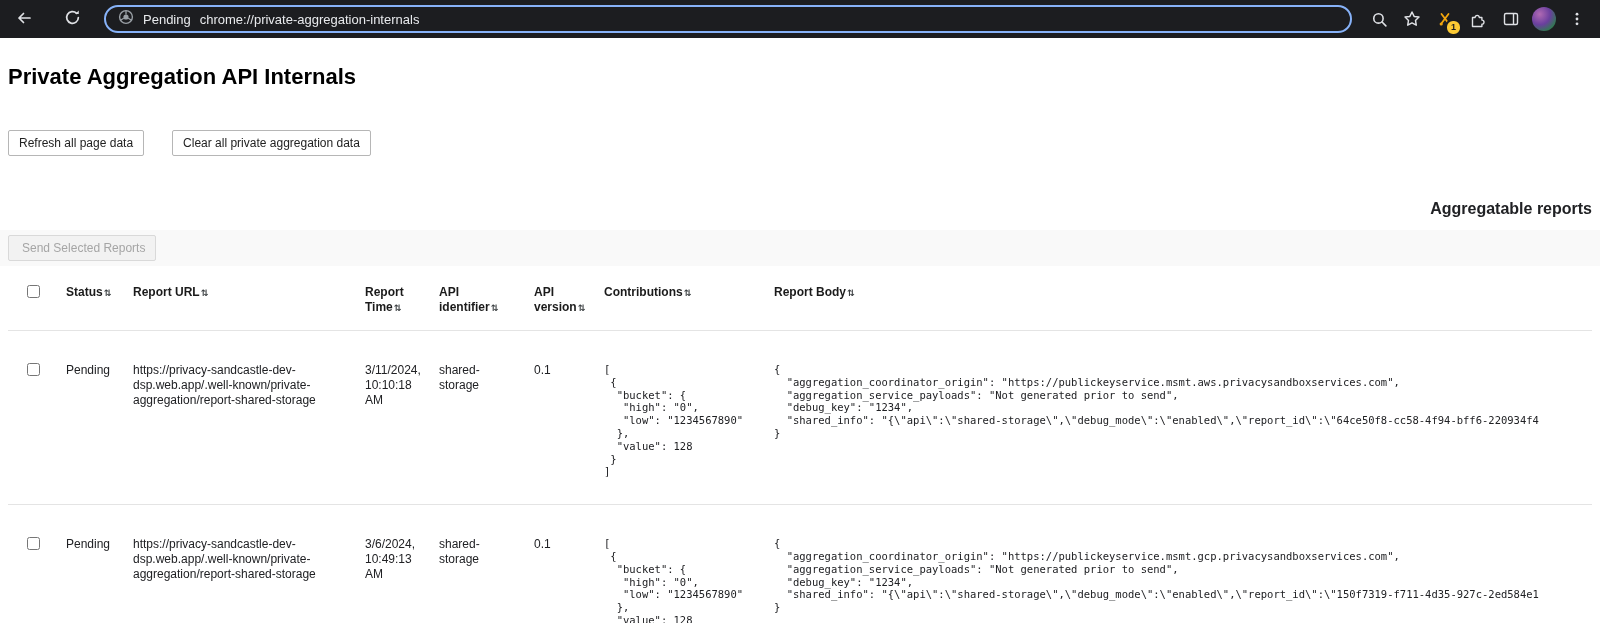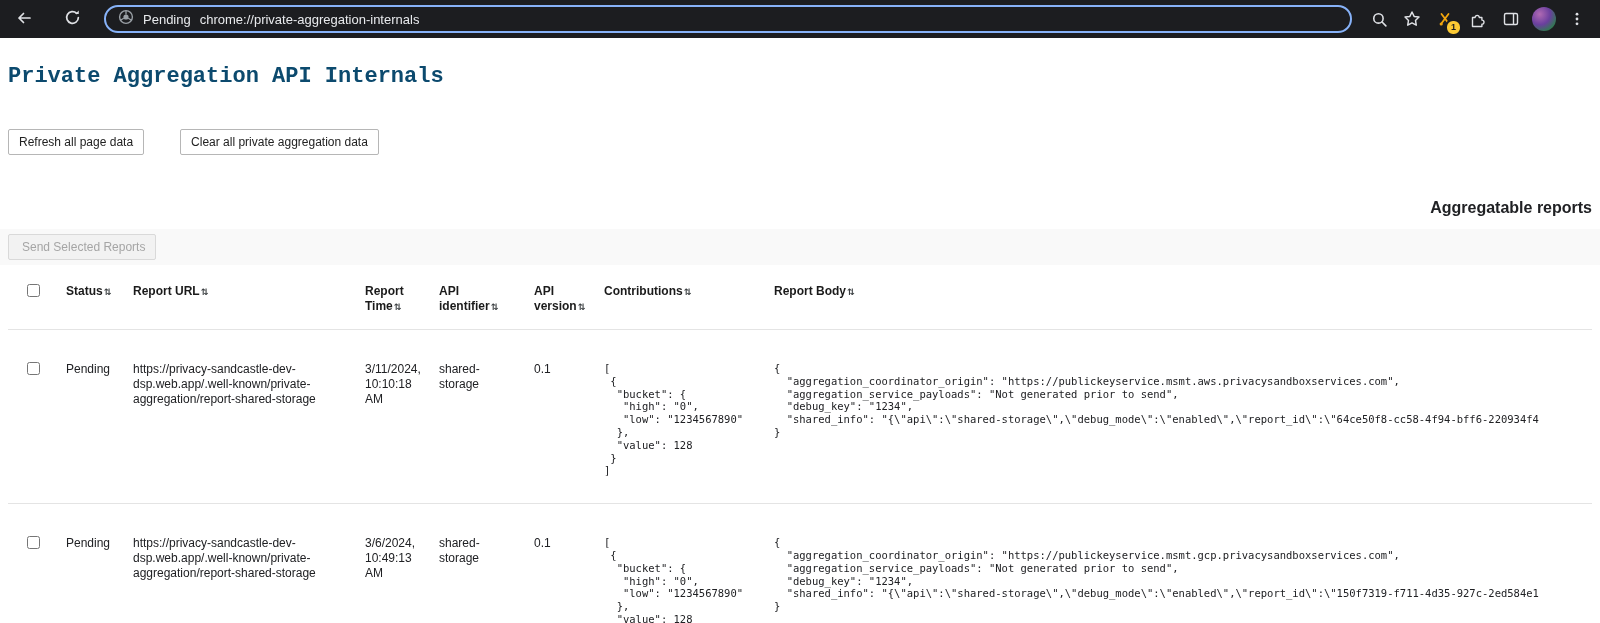--- a/index.html
+++ b/index.html
@@ -21,22 +21,22 @@
   .ric { width: 26px; height: 26px; display: flex; align-items: center; justify-content: center;
          position: relative; cursor: pointer; }
   .badge { position: absolute; right: -4px; bottom: -4px; background: #fbc934; color: #1c1d20;
            font-size: 9px; font-weight: bold; line-height: 1; padding: 2px 4px; border-radius: 8px;
            border: 2px solid #1c1d20; }
   .avatar { width: 24px; height: 24px; border-radius: 50%;
             background: radial-gradient(circle at 32% 30%, #b06ab3, #6a3f9e 45%, #2f7a4f 78%, #16321f 100%); }
 
   
   .page { padding: 16px 8px 0; }
-  .page-title { font-size: 22px; font-weight: bold; color: #0c4a6e; margin: 10px 0 22px; font-family: Liberation Mono, monospace; }
-  .btn-row { display: flex; gap: 36px; margin-top: 40px; }
+  .page-title { font-size: 22px; font-weight: bold; color: #000000; margin: 10px 0 22px; }
+  .btn-row { display: flex; gap: 28px; margin-top: 40px; }
   .wbtn { font-family: inherit; font-size: 12px; color: #222; background: #ffffff;
           border: 1px solid #b6b6b6; border-radius: 2px; padding: 5px 10px; cursor: pointer; }
   .wbtn:disabled { color: #a5a5a5; background: #f2f2f2; border-color: #d9d9d9; cursor: default; padding-left: 13px; }
   .section-title { font-size: 16px; font-weight: bold; margin: 44px 0 12px; text-align: right; }
   .toolbar-strip { background: #f9f9f9; margin: 0 -8px; padding: 5px 8px; }
 
   table.reports { width: 100%; border-collapse: collapse; table-layout: fixed; margin-top: 4px; }
   th, td { text-align: left; vertical-align: top; border-bottom: 1px solid #e4e4e4;
            padding: 15px 16px 15px 0; font-size: 12px; line-height: 1.25; }
   td { padding: 32px 16px 26px 0; }

